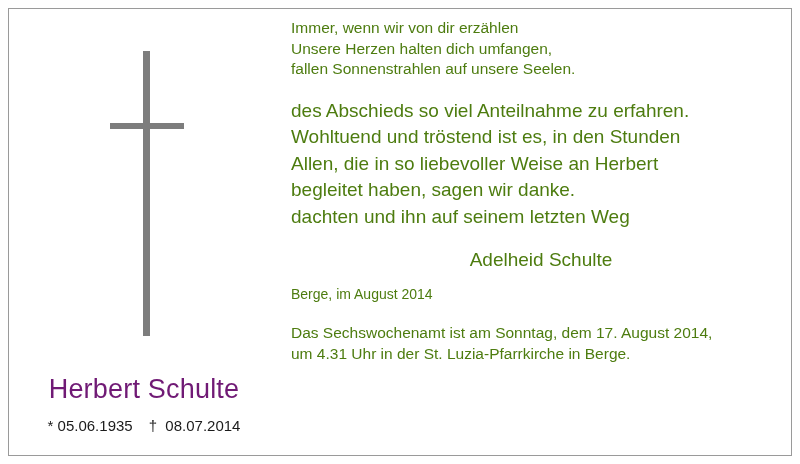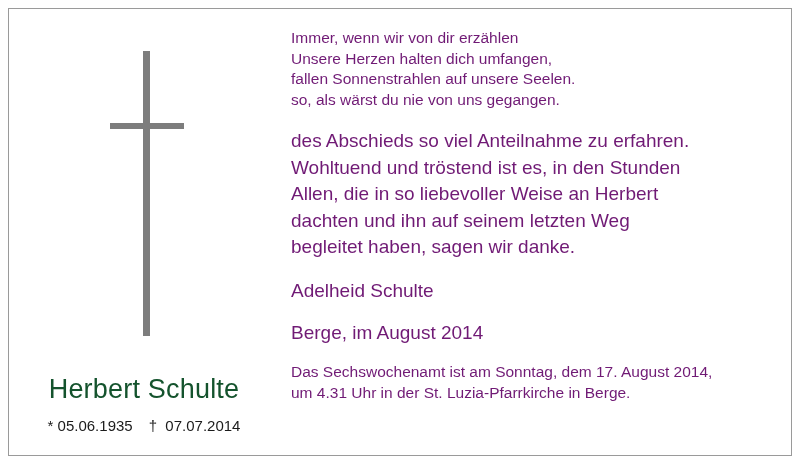--- a/index.html
+++ b/index.html
@@ -60,63 +60,64 @@
     height: 6px;
     background: #7d7d7d;
   }
   .deceased-name {
     position: absolute;
     left: 0;
     top: 365px;
     width: 270px;
     text-align: center;
     font-size: 27px;
-    color: #14532d;
+    color: #701a75;
     letter-spacing: 0.2px;
   }
   .deceased-dates {
     position: absolute;
     left: 0;
     top: 408px;
     width: 270px;
     text-align: center;
     font-size: 15px;
     color: #1b1b1b;
   }
   .deceased-dates .birth { margin-right: 12px; }
   .deceased-dates .cross-glyph { margin-right: 4px; }
 
   
   .right-col {
     position: absolute;
     left: 291px;
-    top: 28px;
+    top: 18px;
     width: 500px;
-    color: #701a75;
+    color: #4d7c0f;
   }
   .poem {
     font-size: 15.5px;
     line-height: 20.5px;
     margin-bottom: 18px;
   }
   .poem div { white-space: nowrap; }
   .thanks {
     font-size: 19px;
     line-height: 26.5px;
     margin-bottom: 17px;
   }
   .thanks div { white-space: nowrap; }
   .family {
     font-size: 19px;
     line-height: 26.5px;
-    margin-bottom: 19px;
+    margin-bottom: 10px;
+    text-align: center;
   }
   .family div { white-space: nowrap; }
   .place-date {
-    font-size: 19px;
+    font-size: 14px;
     line-height: 20px;
     margin-bottom: 18px;
   }
   .service {
     font-size: 15.5px;
     line-height: 21px;
   }
   .service div { white-space: nowrap; }
 </style>
 </head>
@@ -128,39 +129,38 @@
 
   <div class="left-col">
     <div class="cross">
       <div class="cross-vertical"></div>
       <div class="cross-horizontal"></div>
     </div>
     <div class="deceased-name">Herbert Schulte</div>
     <div class="deceased-dates">
       <span class="birth">* 05.06.1935</span>
       <span class="cross-glyph">†</span>
-      <span>07.07.2014</span>
+      <span>08.07.2014</span>
     </div>
   </div>
 
   <div class="right-col">
 
     <div class="poem">
       <div>Immer, wenn wir von dir erzählen</div>
       <div>Unsere Herzen halten dich umfangen,</div>
       <div>fallen Sonnenstrahlen auf unsere Seelen.</div>
-      <div>so, als wärst du nie von uns gegangen.</div>
     </div>
 
     <div class="thanks">
       <div>des Abschieds so viel Anteilnahme zu erfahren.</div>
       <div>Wohltuend und tröstend ist es, in den Stunden</div>
       <div>Allen, die in so liebevoller Weise an Herbert</div>
+      <div>begleitet haben, sagen wir danke.</div>
       <div>dachten und ihn auf seinem letzten Weg</div>
-      <div>begleitet haben, sagen wir danke.</div>
     </div>
 
     <div class="family">
       <div>Adelheid Schulte</div>
     </div>
 
     <div class="place-date">Berge, im August 2014</div>
 
     <div class="service">
       <div>Das Sechswochenamt ist am Sonntag, dem 17. August 2014,</div>

